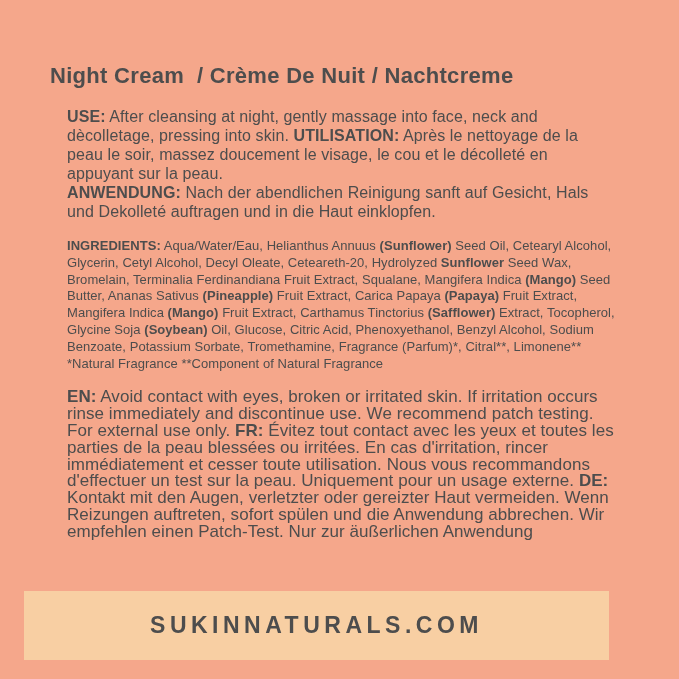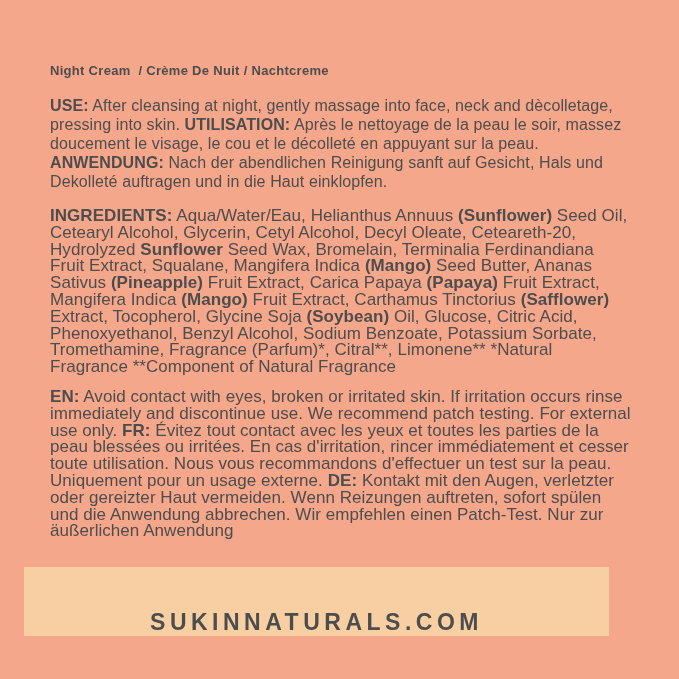--- a/index.html
+++ b/index.html
@@ -18,53 +18,53 @@
     font-family: "Liberation Sans", sans-serif;
     -webkit-font-smoothing: antialiased;
   }
   .content {
     position: absolute;
     left: 50px;
     top: 63px;
     width: 582px;
   }
   .title {
-    font-size: 13px;
+    font-size: 22px;
     font-weight: 700;
     letter-spacing: 0.3px;
     white-space: pre-wrap;
     margin: 0 0 18px 0;
   }
-  .para { margin: 0; }
+  .para { margin: 17px; }
   .usage {
     font-size: 16px;
     line-height: 19px;
     margin-bottom: 17px;
     letter-spacing: 0.1px;
   }
   .ingredients {
-    font-size: 17px;
+    font-size: 13px;
     line-height: 16.8px;
     margin-bottom: 13px;
     letter-spacing: 0.05px;
   }
   .warnings {
     font-size: 17px;
     line-height: 16.8px;
     letter-spacing: 0.05px;
   }
   .banner {
     position: absolute;
     left: 24px;
-    top: 567px;
+    top: 591px;
     width: 585px;
     height: 69px;
     background: var(--banner-background);
     display: flex;
-    align-items: flex-end;
+    align-items: center;
     justify-content: center;
   }
   .banner-text {
     font-size: 23px;
     font-weight: 700;
     letter-spacing: 4.5px;
     color: var(--text);
   }
 </style>
 </head>

